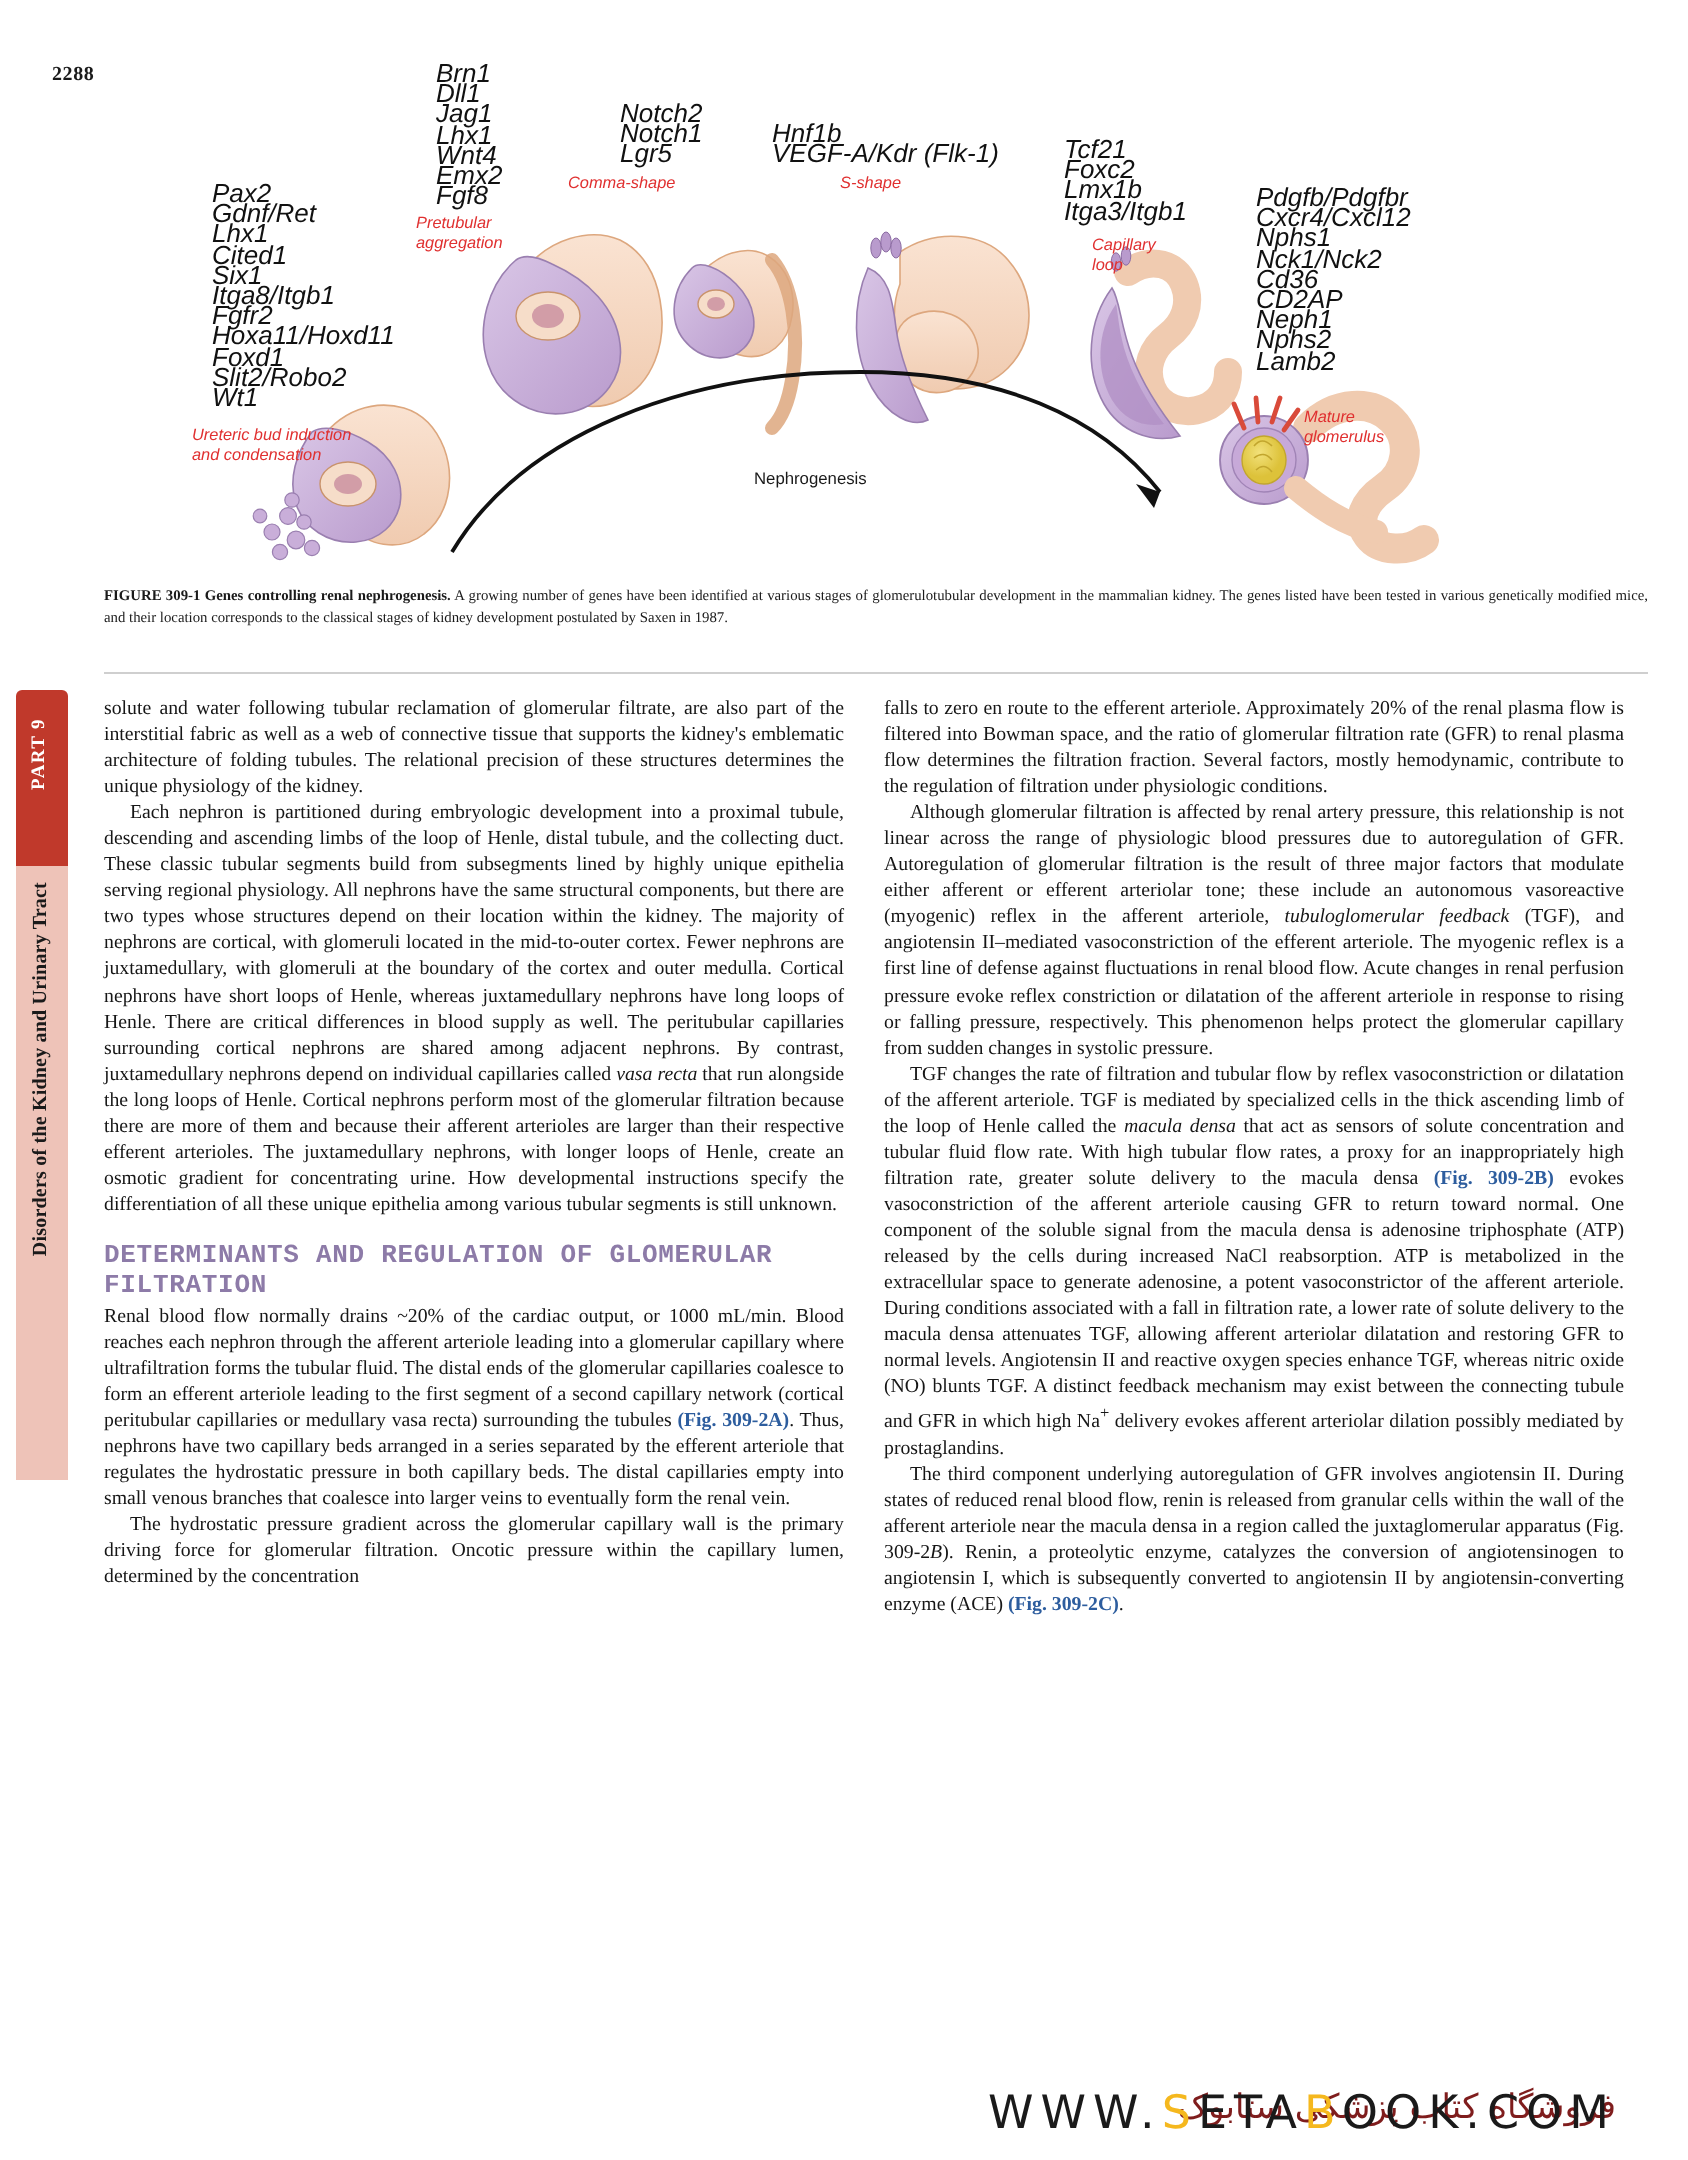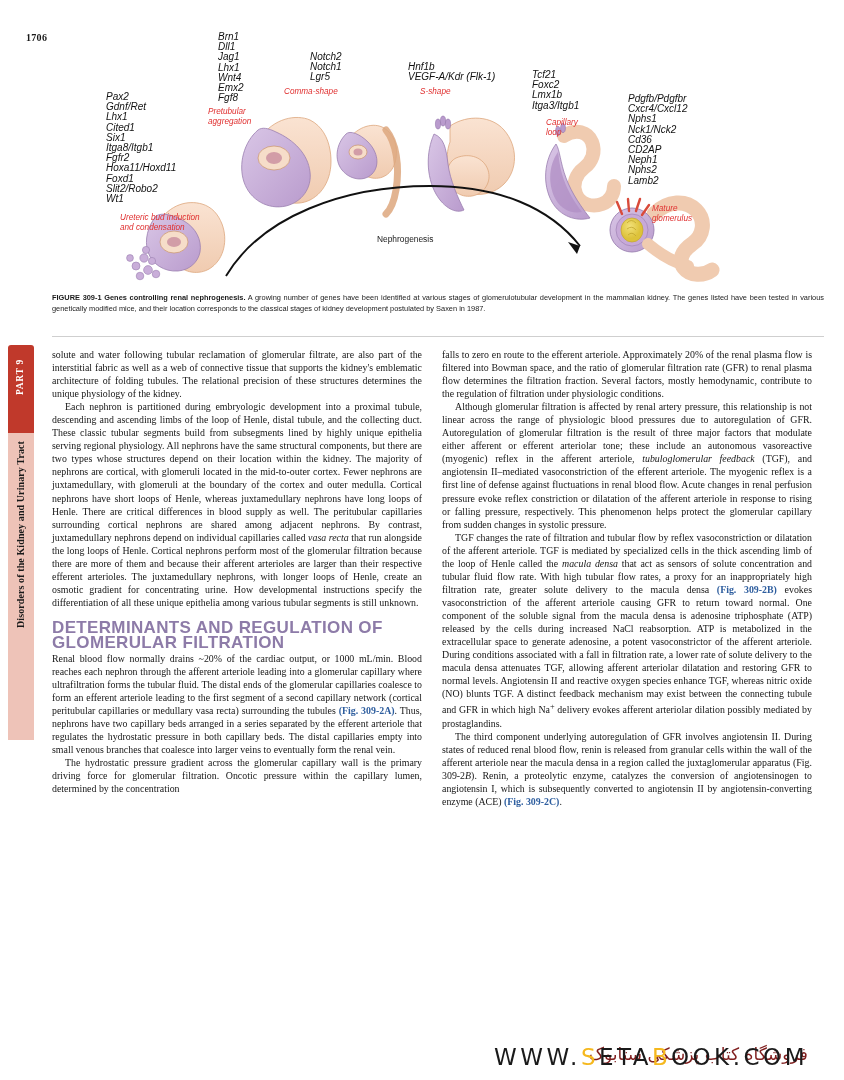--- a/index.html
+++ b/index.html
@@ -74,21 +74,21 @@
     position: absolute;
     left: 52px; top: 18px;
     width: 772px; height: 265px;
   }
   .fig-canvas { position: absolute; inset: 0; }
 
   .gene-col {
     position: absolute;
     font-family: "Liberation Sans", sans-serif;
     font-style: italic;
-    font-size: 10px;
+    font-size: 13px;
     line-height: 10.2px;
     color: #111111;
     white-space: nowrap;
   }
   .stage-label {
     position: absolute;
     font-family: "Liberation Sans", sans-serif;
     font-style: italic;
     font-size: 8.2px;
     line-height: 10.4px;
@@ -101,21 +101,21 @@
     font-size: 8.4px;
     color: #1a1a1a;
     white-space: nowrap;
   }
 
   
   .fig-caption {
     position: absolute;
     left: 52px; top: 292px;
     width: 772px;
-    font-family: Liberation Sans, sans-serif;
+    font-family: Liberation Serif, serif;
     font-size: 7.4px;
     line-height: 11.2px;
     color: #1a1a1a;
     text-align: justify;
   }
   .fig-caption b { font-weight: bold; }
 
   .rule {
     position: absolute;
     left: 52px; top: 336px;
@@ -137,22 +137,22 @@
     hyphens: manual;
   }
   .col-left  { left: 52px; }
   .col-right { left: 442px; }
   .col p { margin: 0; text-indent: 0; }
   .col p.indent { text-indent: 13px; }
   .col i { font-style: italic; }
   .figref { color: #2d5d9e; font-weight: bold; }
 
   h2.section-head {
-    font-family: Liberation Sans, sans-serif;
-    font-size: 17px;
+    font-family: Liberation Mono, monospace;
+    font-size: 13px;
     line-height: 15.5px;
     font-weight: bold;
     color: #8d7ba8;
     letter-spacing: .35px;
     margin: 11px 0 1px 0;
     text-align: left;
   }
 
   
   .footer {
@@ -229,21 +229,21 @@
     letter-spacing: 3.5px;
     white-space: nowrap;
   }
   .footer-url .hl { color: #f5b81e; }
 </style>
 </head>
 <body>
 
 <div class="page">
 
-  <div class="page-number">1706</div>
+  <div class="page-number">2288</div>
 
   <div class="part-tab">
     <div class="part-tab-top">
       <span class="vtext">PART 9</span>
     </div>
     <div class="part-tab-bot">
       <span class="vtext">Disorders of the Kidney and Urinary Tract</span>
     </div>
   </div>
 
@@ -351,29 +351,29 @@
         <path d="M596,226 C608,236 620,244 636,248" fill="none" stroke="#f0cbb0" stroke-width="12" stroke-linecap="round"></path>
       </g>
 
       <g>
         <path d="M174,258 C210,198 292,168 378,168 C448,168 498,190 528,228" fill="none" stroke="#111111" stroke-width="1.9"></path>
         <path d="M528,228 L516,224 L525,236 Z" fill="#111111"></path>
       </g>
     </svg>
 
     <div class="gene-col" style="left:54px; top:74px;">Pax2<br>Gdnf/Ret<br>Lhx1<br>Cited1<br>Six1<br>Itga8/Itgb1<br>Fgfr2<br>Hoxa11/Hoxd11<br>Foxd1<br>Slit2/Robo2<br>Wt1</div>
-    <div class="stage-label" style="left:44px; top:195px;margin-left:24px;">Ureteric bud induction<br>and condensation</div>
+    <div class="stage-label" style="left:44px; top:195px;">Ureteric bud induction<br>and condensation</div>
 
     <div class="gene-col" style="left:166px; top:14px;">Brn1<br>Dll1<br>Jag1<br>Lhx1<br>Wnt4<br>Emx2<br>Fgf8</div>
     <div class="stage-label" style="left:156px; top:89px;">Pretubular<br>aggregation</div>
 
     <div class="gene-col" style="left:258px; top:34px;">Notch2<br>Notch1<br>Lgr5</div>
     <div class="stage-label" style="left:232px; top:69px;">Comma-shape</div>
 
-    <div class="gene-col" style="left:356px; top:44px;">Hnf1b<br>VEGF-A/Kdr (Flk-1)</div>
+    <div class="gene-col" style="left:334px; top:44px;">Hnf1b<br>VEGF-A/Kdr (Flk-1)</div>
     <div class="stage-label" style="left:368px; top:69px;">S-shape</div>
 
     <div class="gene-col" style="left:480px; top:52px;">Tcf21<br>Foxc2<br>Lmx1b<br>Itga3/Itgb1</div>
     <div class="stage-label" style="left:494px; top:100px;">Capillary<br>loop</div>
 
     <div class="gene-col" style="left:576px; top:76px;">Pdgfb/Pdgfbr<br>Cxcr4/Cxcl12<br>Nphs1<br>Nck1/Nck2<br>Cd36<br>CD2AP<br>Neph1<br>Nphs2<br>Lamb2</div>
     <div class="stage-label" style="left:600px; top:186px;">Mature<br>glomerulus</div>
 
     <div class="nephro-label" style="left:325px; top:216px;">Nephrogenesis</div>
   </div>

